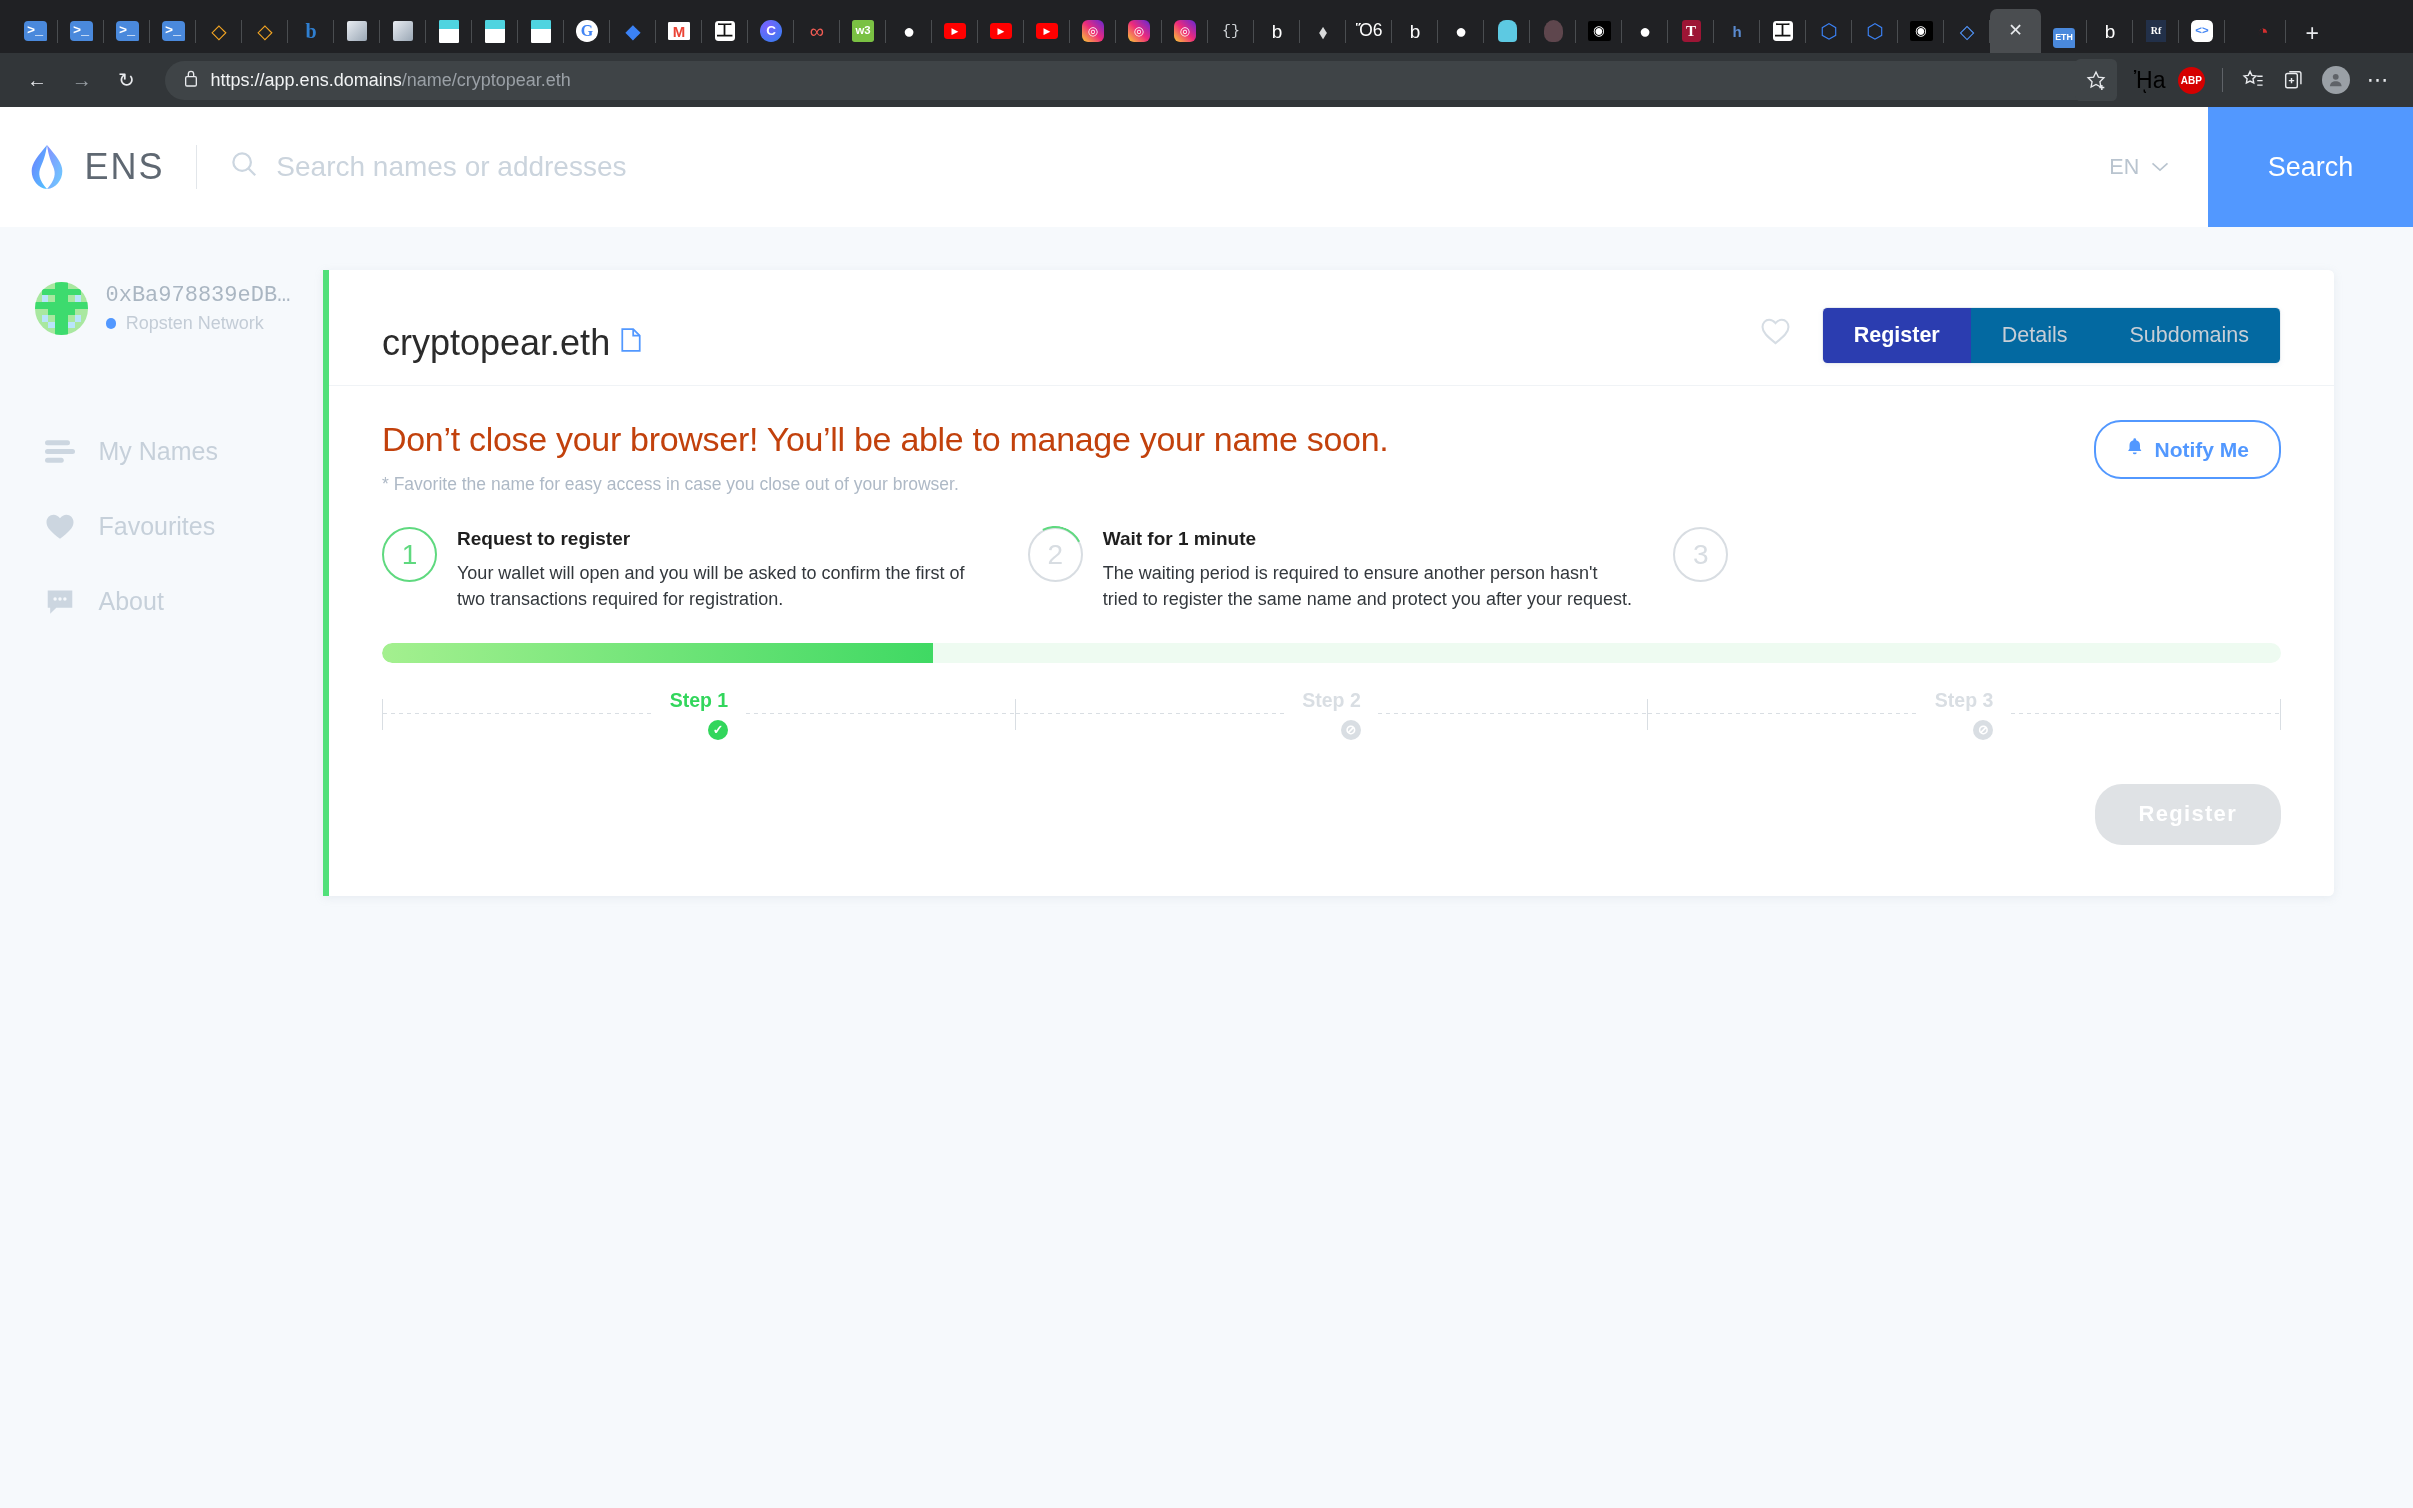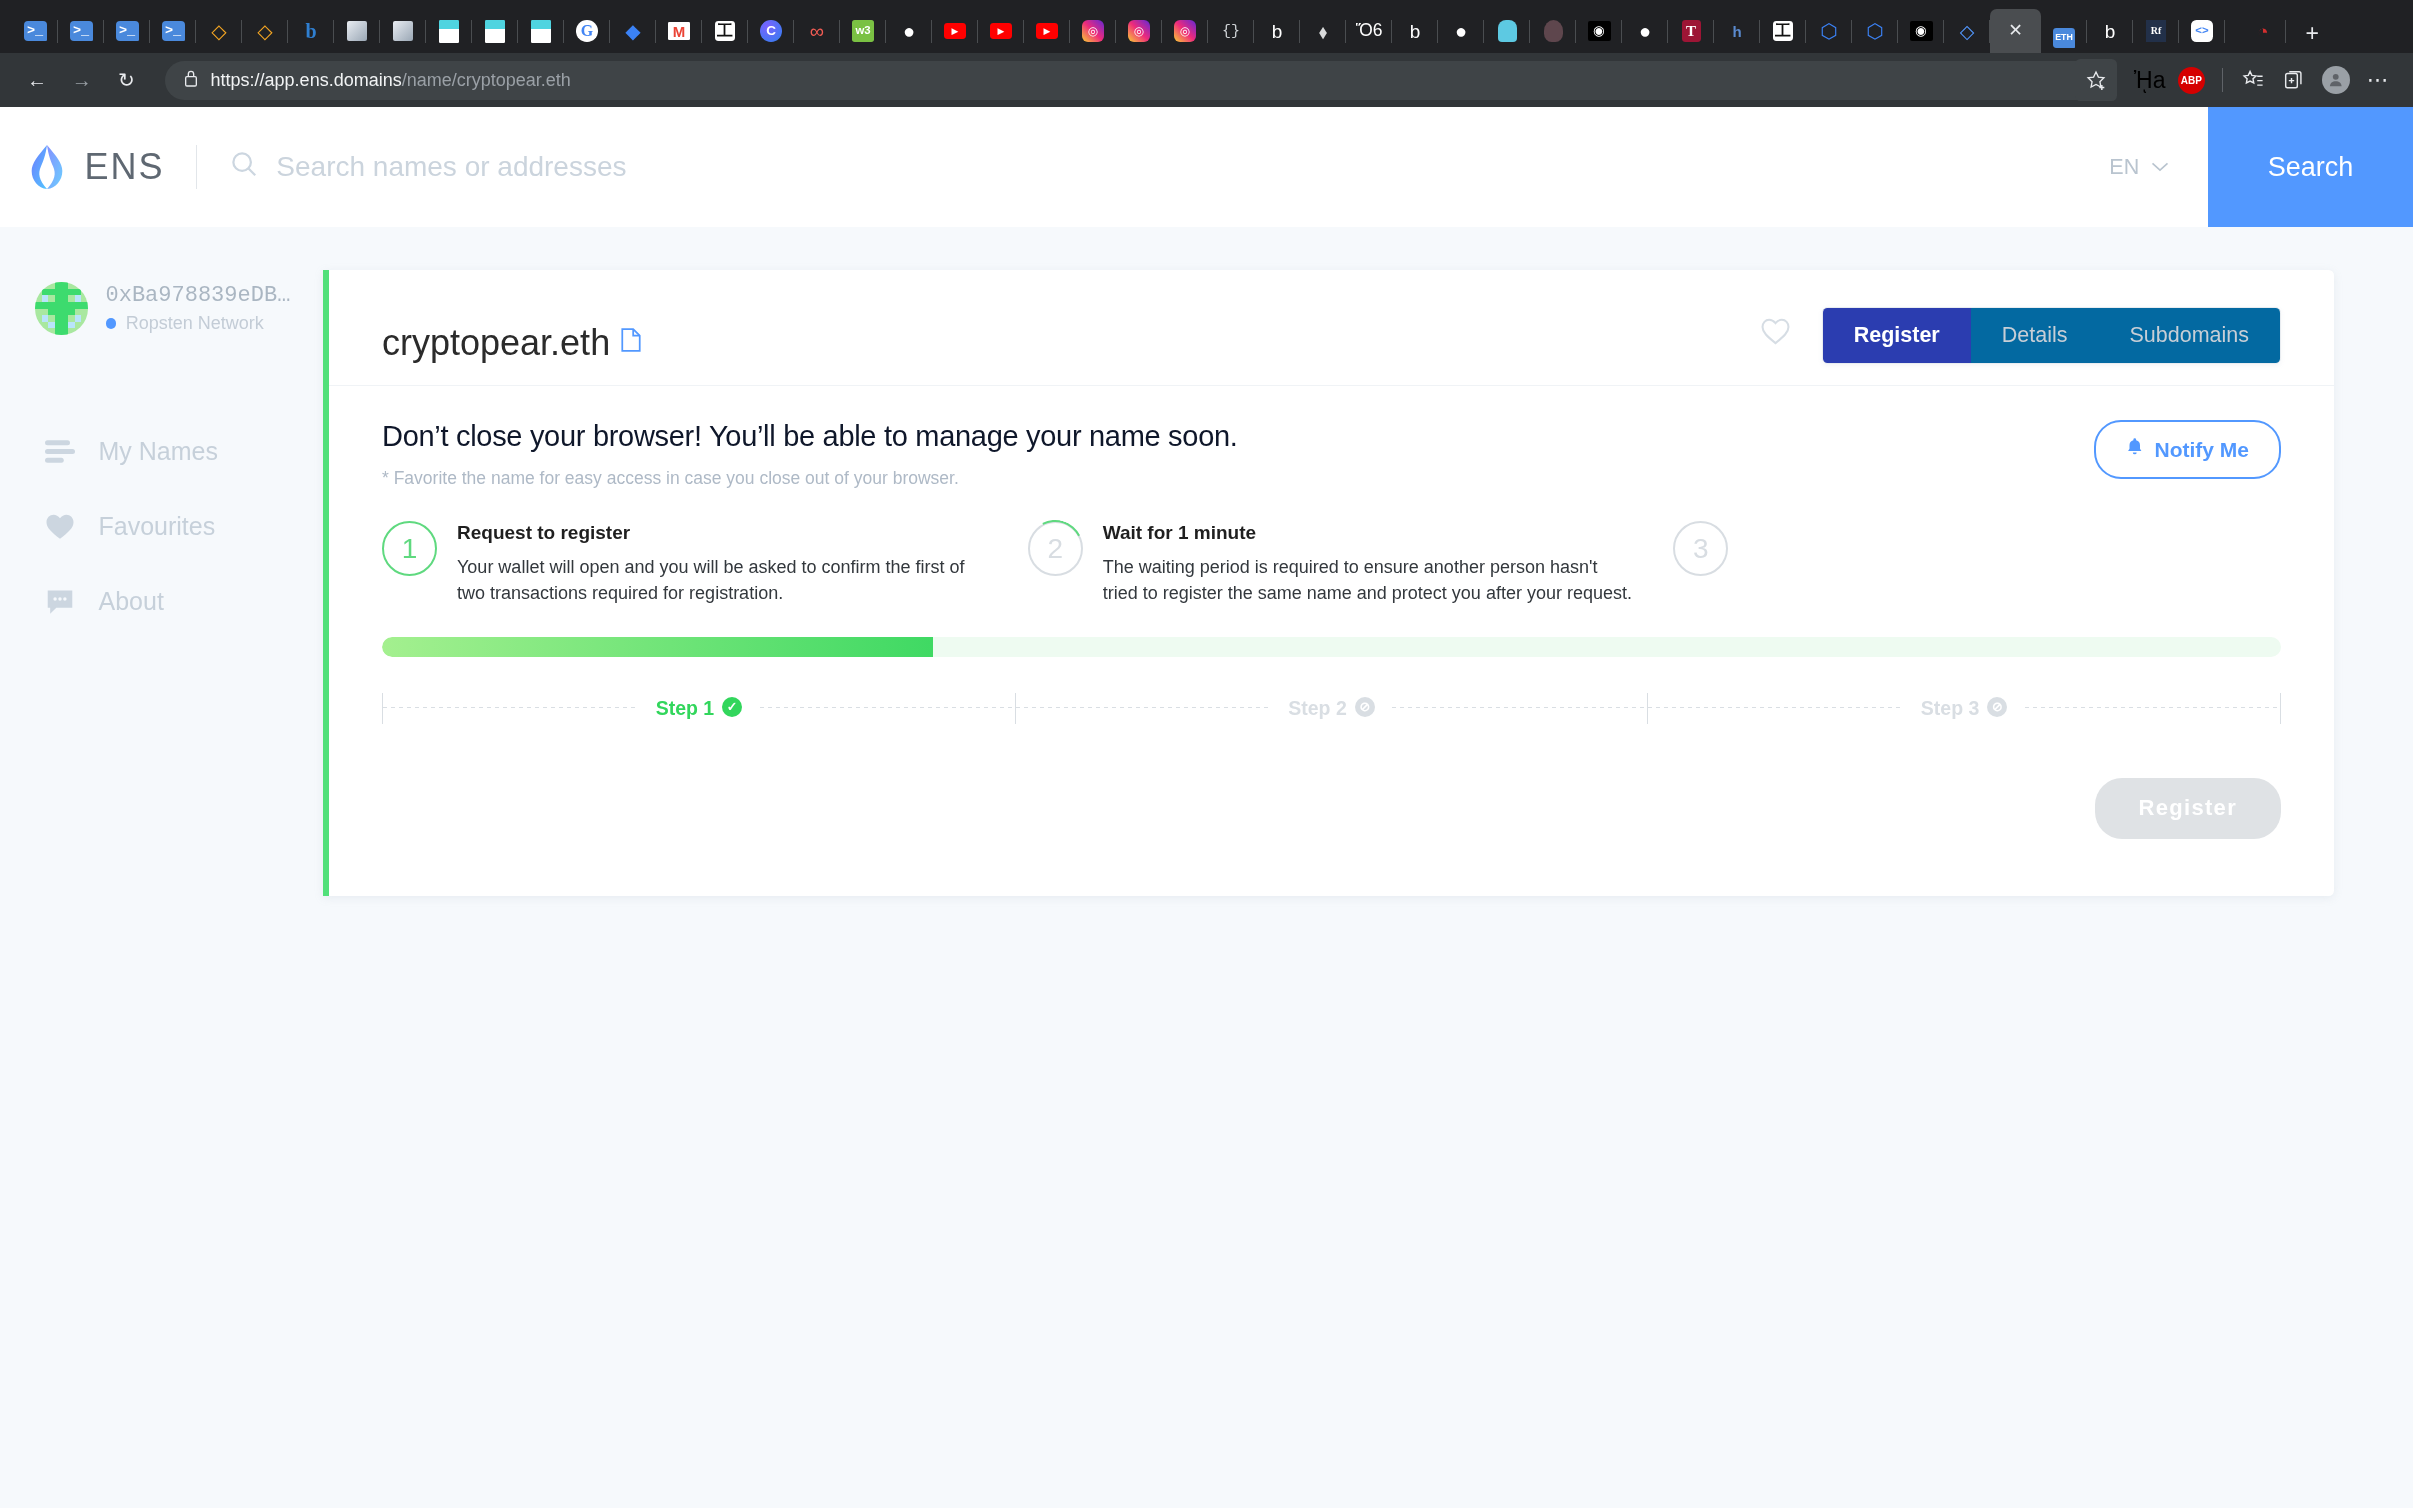--- a/index.html
+++ b/index.html
@@ -249,21 +249,21 @@
   }
   .tab-btn {
     padding: 0 31px; height: 55px;
     display: flex; align-items: center; justify-content: center;
     font-size: 21.5px; color: #c7ced6; background: #0369a1;
     font-weight: 500;
   }
   .tab-btn.sel { background: #2b3db0; color: #ffffff; font-weight: 700; }
 
   #card-body { padding: 34px 53px 0 53px; }
-  #headline { font-size: 29px; color: #0f172a; font-weight: 400; letter-spacing: -0.3px; }
+  #headline { font-size: 34px; color: #c2410c; font-weight: 400; letter-spacing: -0.3px; }
   #sub-note { font-size: 17.5px; color: #aeb9c6; margin-top: 15px; }
 
   #steps-row { display: flex; margin-top: 32px; gap: 0; }
   .step { display: flex; gap: 20px; flex: 1; padding-right: 38px; }
   .step-circle {
     width: 55px; height: 55px; border-radius: 50%;
     border: 2.7px solid #d8dde2;
     display: flex; align-items: center; justify-content: center;
     font-size: 28px; color: #d8dde2; flex: 0 0 auto;
     position: relative;
@@ -296,23 +296,24 @@
   #step-labels {
     display: flex; align-items: center;
     margin-top: 30px;
     position: relative;
     height: 43px;
   }
   .dots { flex: 1; height: 1.3px;
     background-image: linear-gradient(to right,#d9dee3 0 4px, transparent 4px 8px);
     background-size: 8px 1.3px; background-repeat: repeat-x; }
   .step-label {
-    display: flex; align-items: flex-start; gap: 8px;
+    display: flex; align-items: flex-end; gap: 8px;
     padding: 0 17.5px; font-size: 19.5px; font-weight: 700;
     white-space: nowrap;
+    flex-direction: column;
   }
   .step-label.active { color: #32d65c; }
   .step-label.inactive { color: #d9dee3; }
   .tick-mark {
     width: 20px; height: 20px; border-radius: 50%;
     display: flex; align-items: center; justify-content: center;
     font-size: 12.8px; color: #fff;
   }
   .tick-mark.green { background: #32d65c; }
   .tick-mark.grey { background: #d9dee3; }

